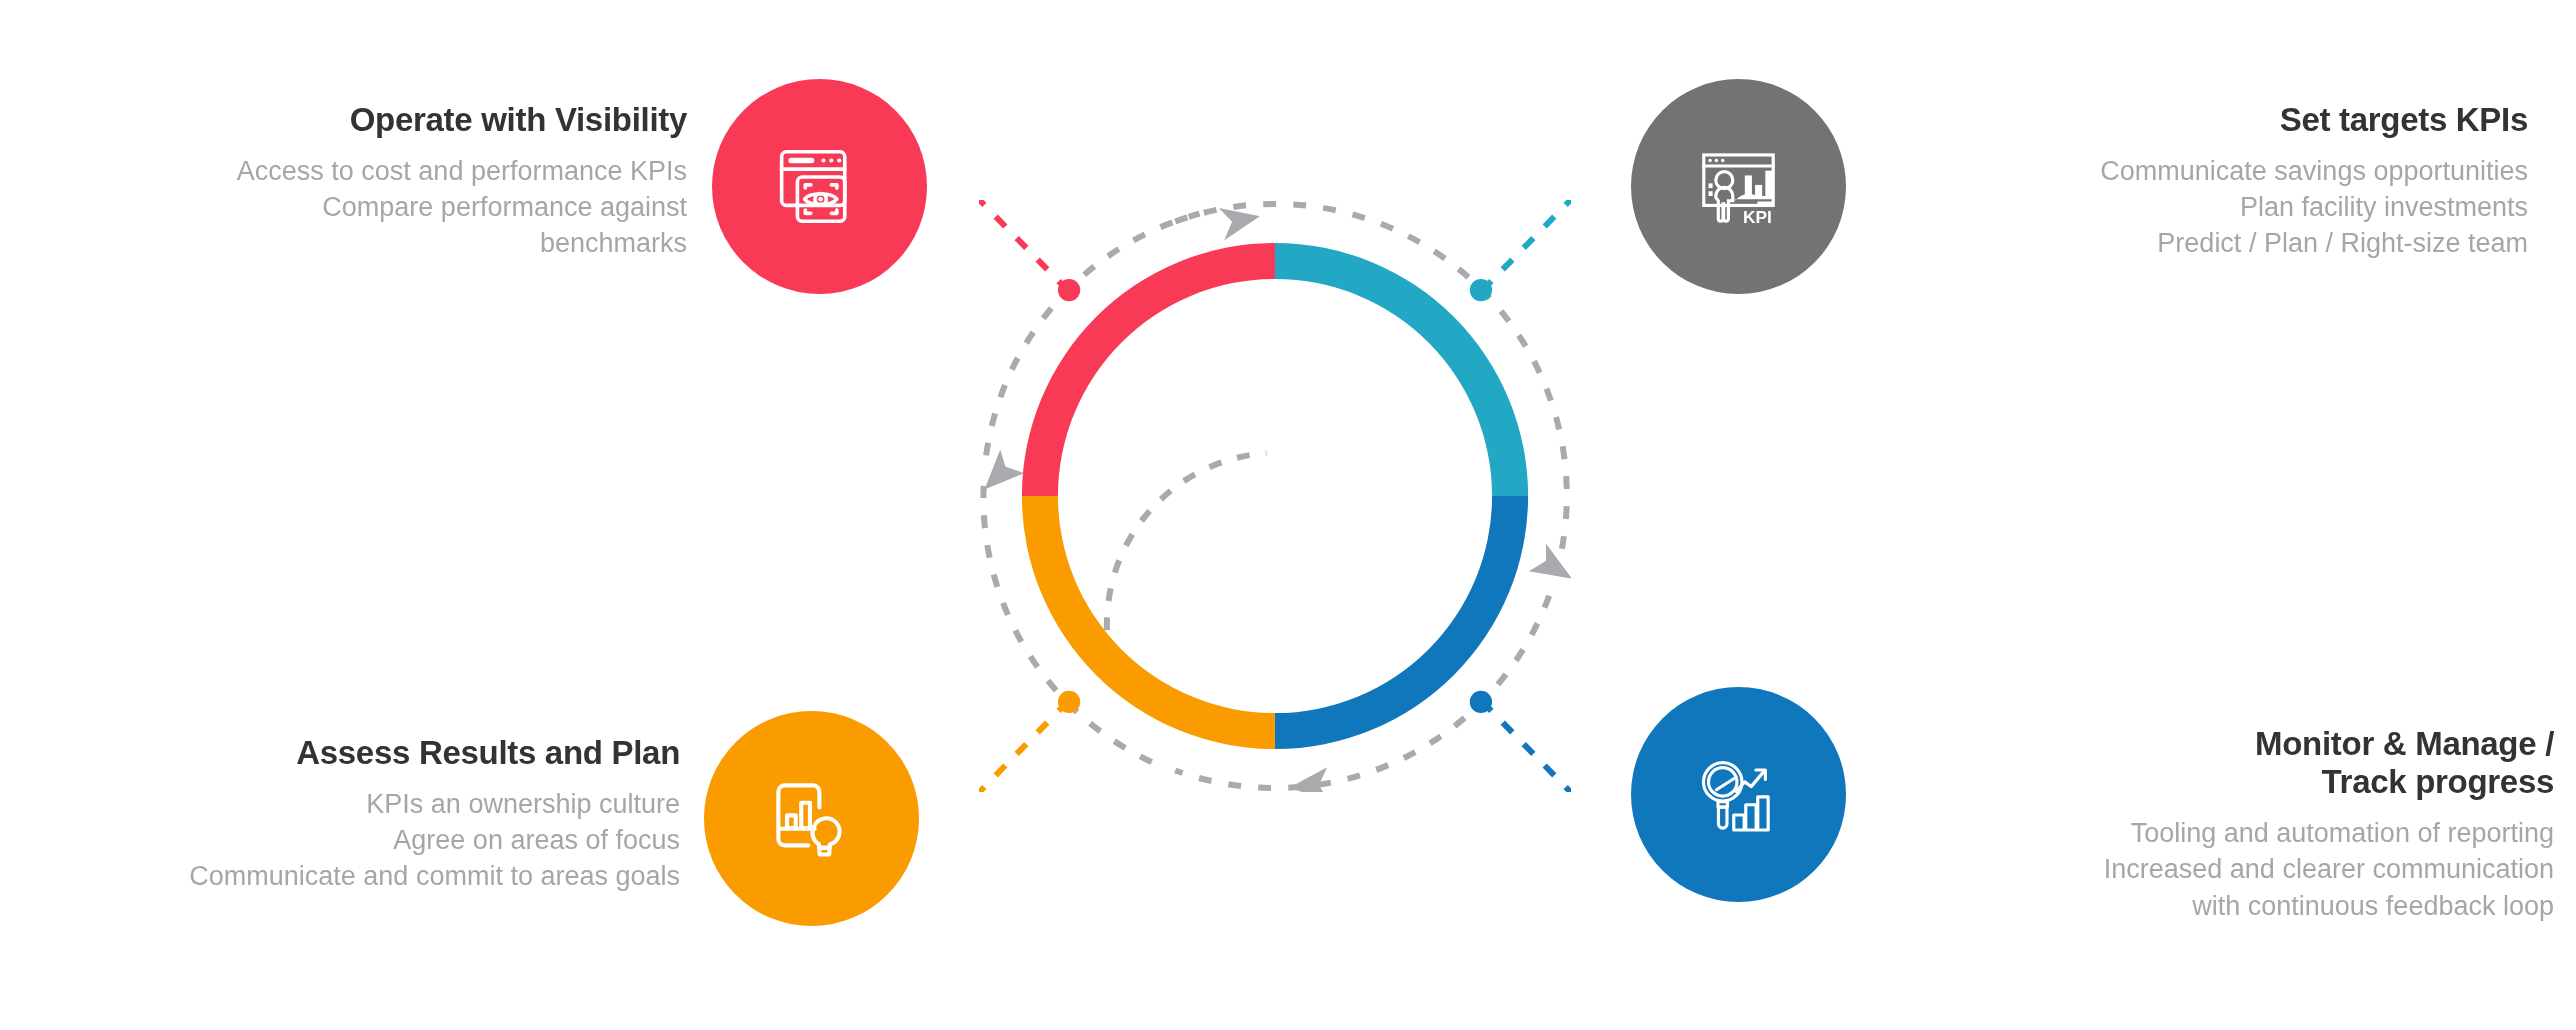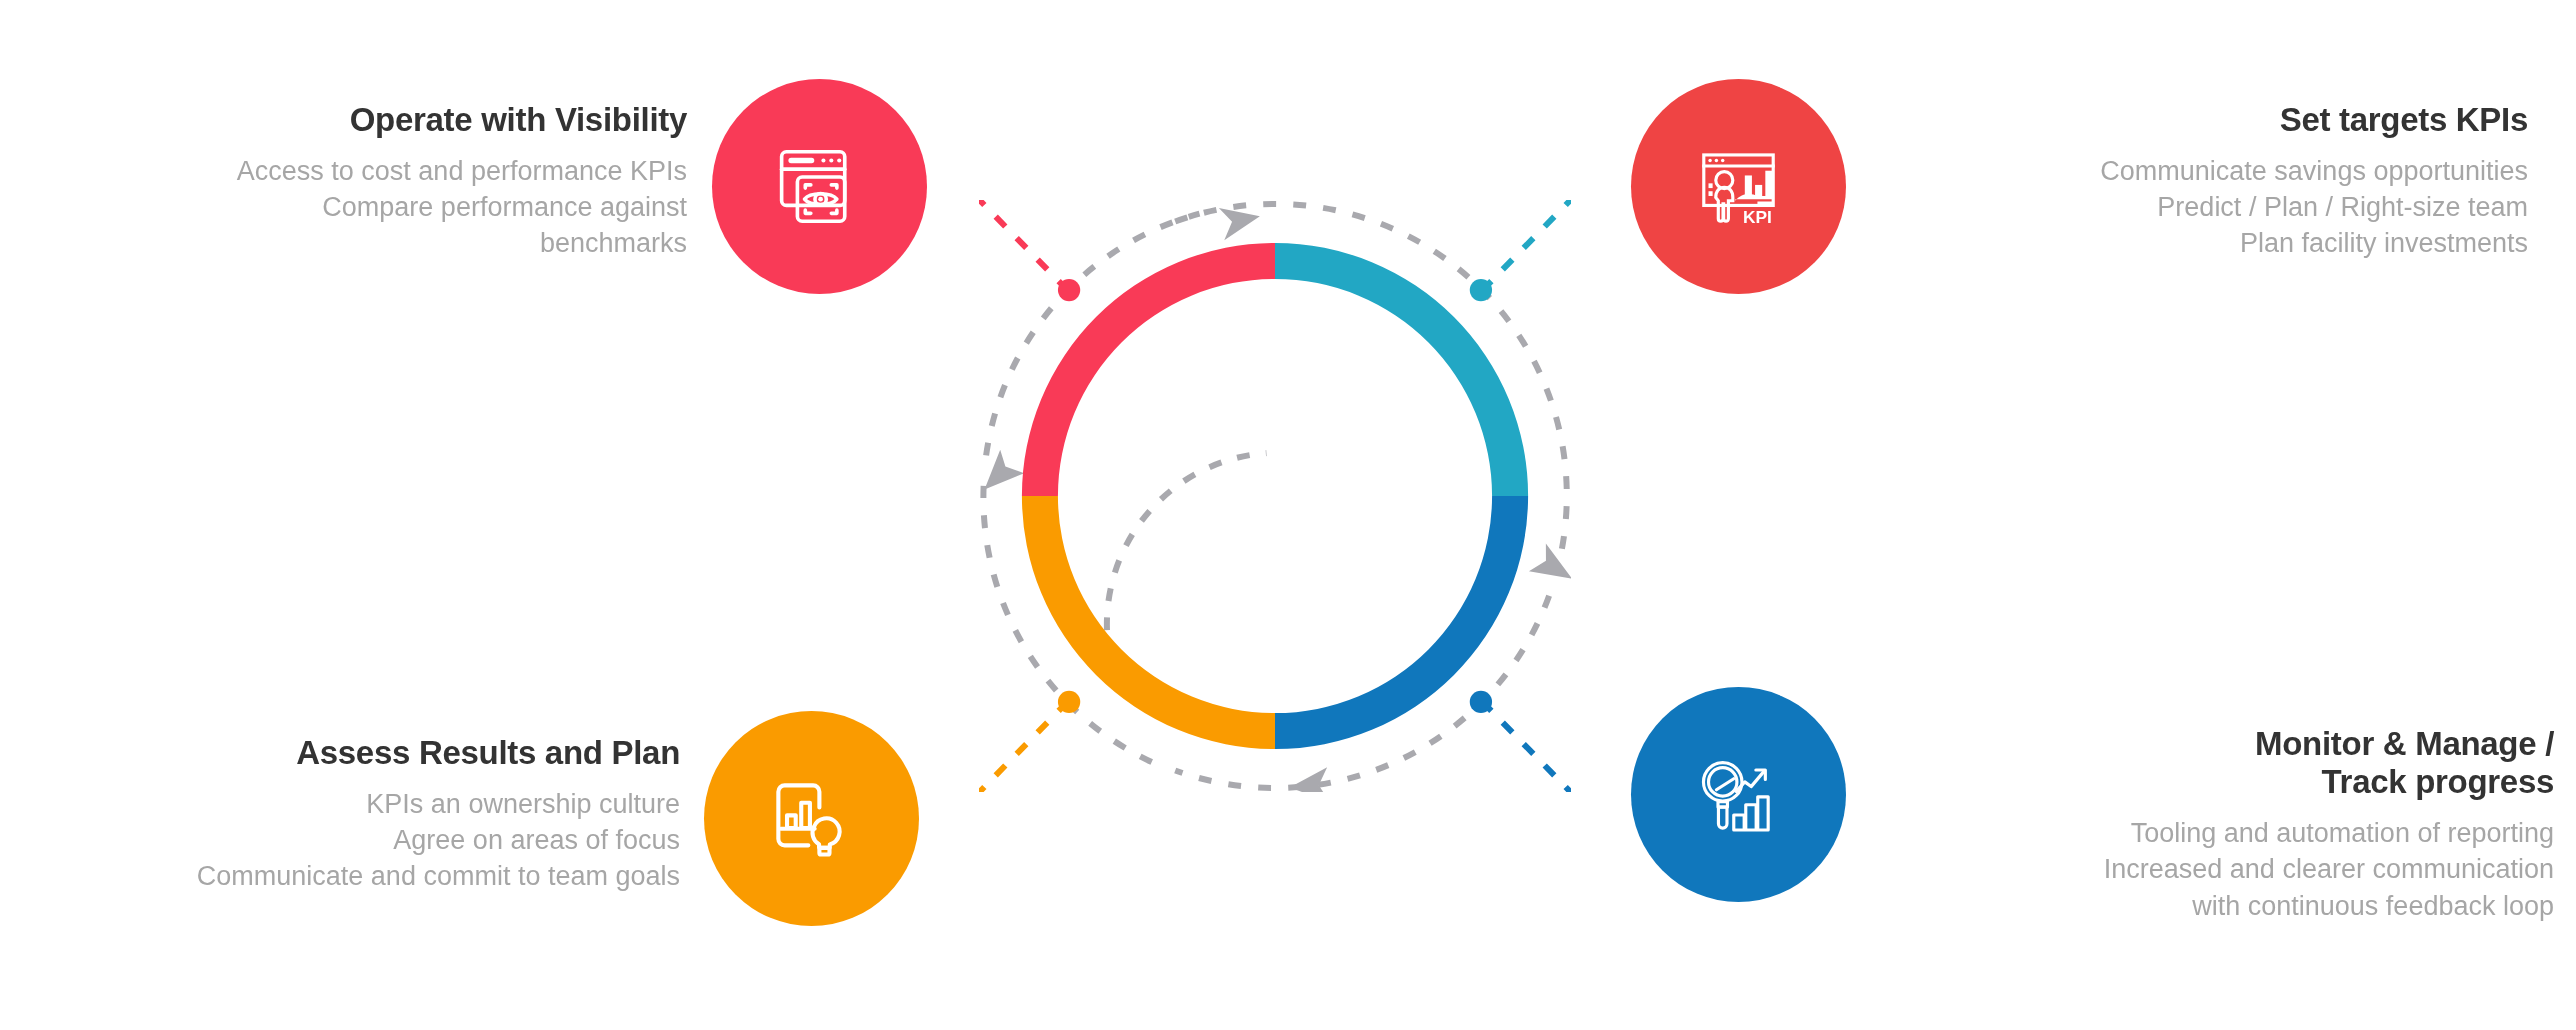--- a/index.html
+++ b/index.html
@@ -71,31 +71,31 @@
       <div>Access to cost and performance KPIs</div>
       <div>Compare performance against</div>
       <div>benchmarks</div>
     </div>
   </div>
 
   <div class="block left-align" id="block-targets">
     <div class="title">Set targets KPIs</div>
     <div class="lines">
       <div>Communicate savings opportunities</div>
+      <div>Plan facility investments</div>
       <div>Predict / Plan / Right-size team</div>
-      <div>Plan facility investments</div>
     </div>
   </div>
 
   <div class="block right-align" id="block-assess">
     <div class="title">Assess Results and Plan</div>
     <div class="lines">
       <div>KPIs an ownership culture</div>
       <div>Agree on areas of focus</div>
-      <div>Communicate and commit to team goals</div>
+      <div>Communicate and commit to areas goals</div>
     </div>
   </div>
 
   <div class="block left-align" id="block-monitor">
     <div class="title">Monitor &amp; Manage /
 Track progress</div>
     <div class="lines">
       <div>Tooling and automation of reporting</div>
       <div>Increased and clearer communication</div>
       <div>with continuous feedback loop</div>
@@ -116,21 +116,21 @@
         <polyline points="43,33 43,31 39.5,31"></polyline>
         <polyline points="23,47 23,49 26.5,49"></polyline>
         <polyline points="43,47 43,49 39.5,49"></polyline>
         <path d="M22.5 40 C26 35.5, 39.5 35.5, 43 40 C39.5 44.5, 26 44.5, 22.5 40 Z"></path>
         <circle cx="32.7" cy="40" r="3.6"></circle>
         <circle cx="32.7" cy="40" r="1.5" fill="#ffffff" stroke="none"></circle>
       </svg>
     </span>
   </div>
 
-  <div class="bubble" id="bubble-targets" style="background:#ef4444;">
+  <div class="bubble" id="bubble-targets" style="background:#737373;">
     <span>
       <svg width="101" height="101" viewBox="0 0 64 64" fill="none" stroke="#ffffff" stroke-width="2" stroke-linecap="square" stroke-linejoin="miter">
         <rect x="10" y="12" width="44" height="32"></rect>
         <line x1="10" y1="19" x2="54" y2="19"></line>
         <circle cx="14" cy="15.5" r="1.1" fill="#ffffff" stroke="none"></circle>
         <circle cx="18" cy="15.5" r="1.1" fill="#ffffff" stroke="none"></circle>
         <circle cx="22" cy="15.5" r="1.1" fill="#ffffff" stroke="none"></circle>
         <rect x="36" y="25" width="4.5" height="14" fill="#ffffff" stroke="none"></rect>
         <rect x="42.5" y="31" width="4.5" height="8" fill="#ffffff" stroke="none"></rect>
         <rect x="49" y="22" width="4.5" height="17" fill="#ffffff" stroke="none"></rect>

